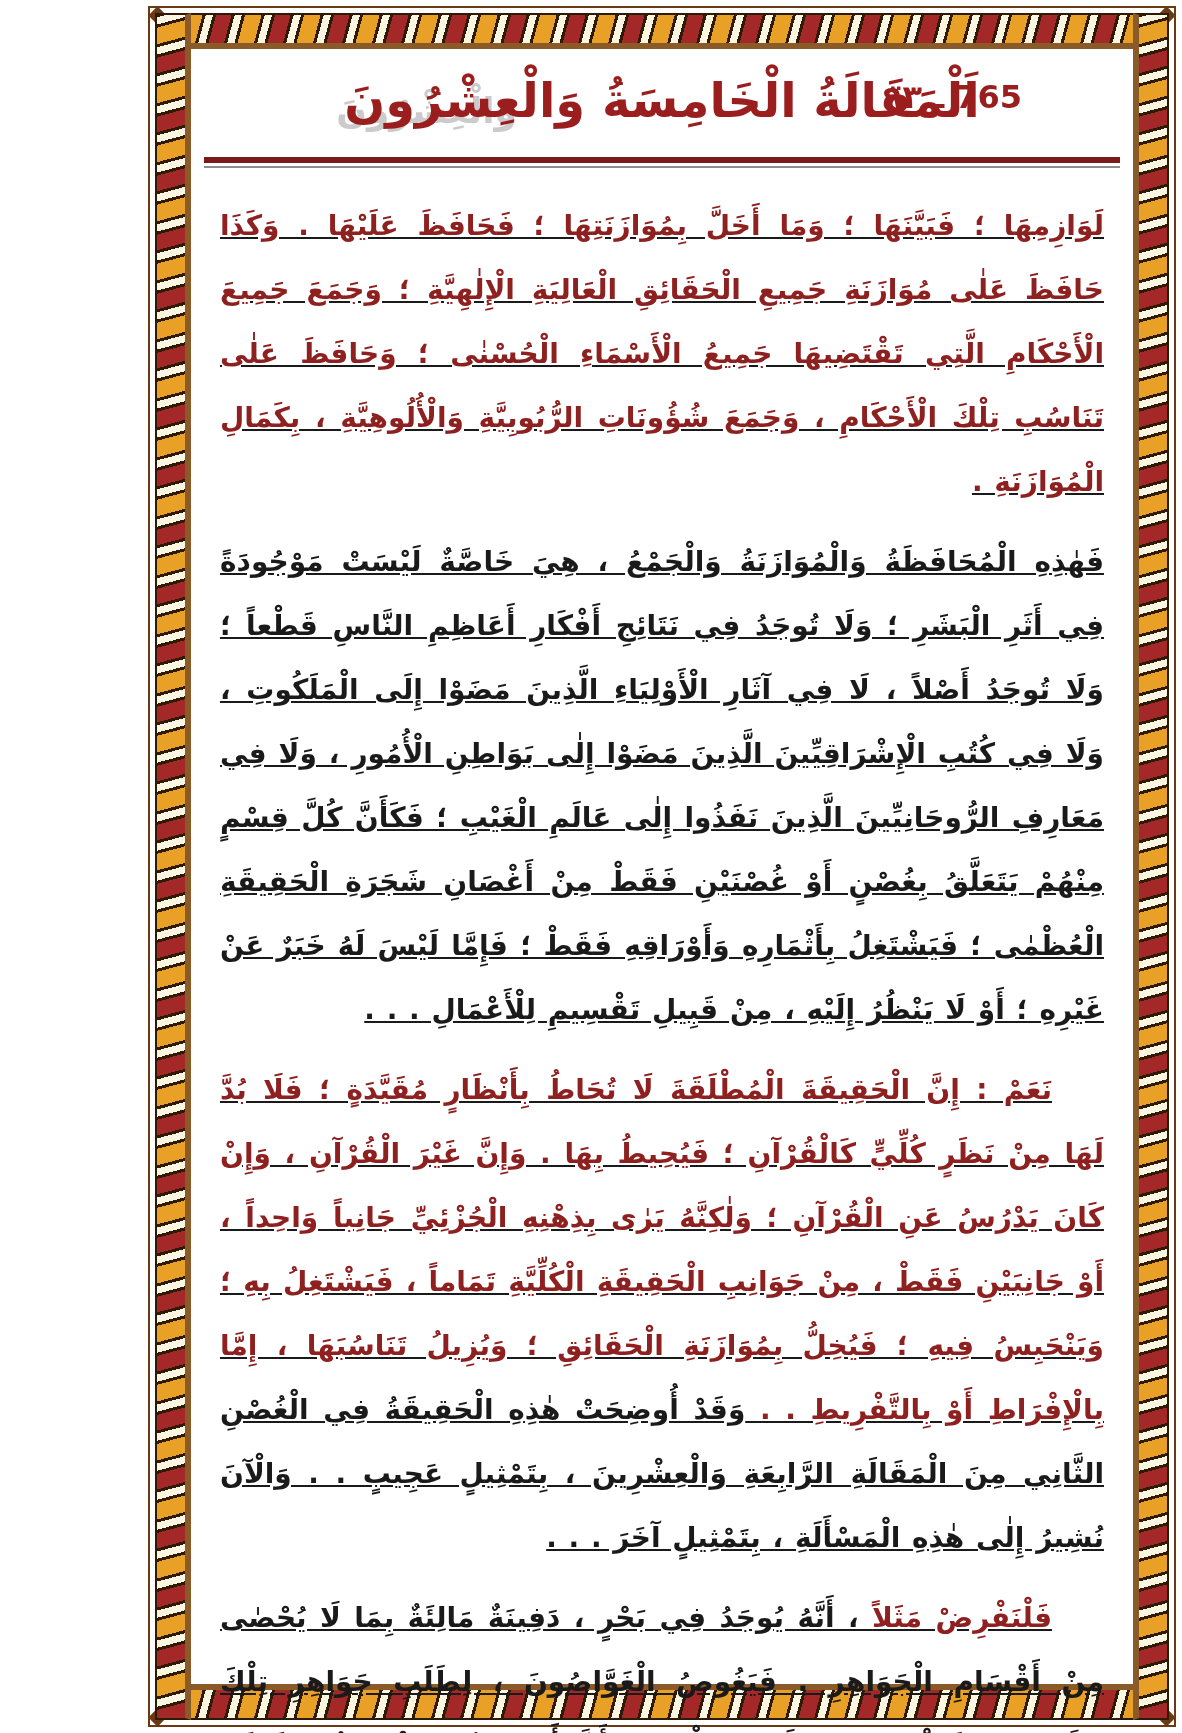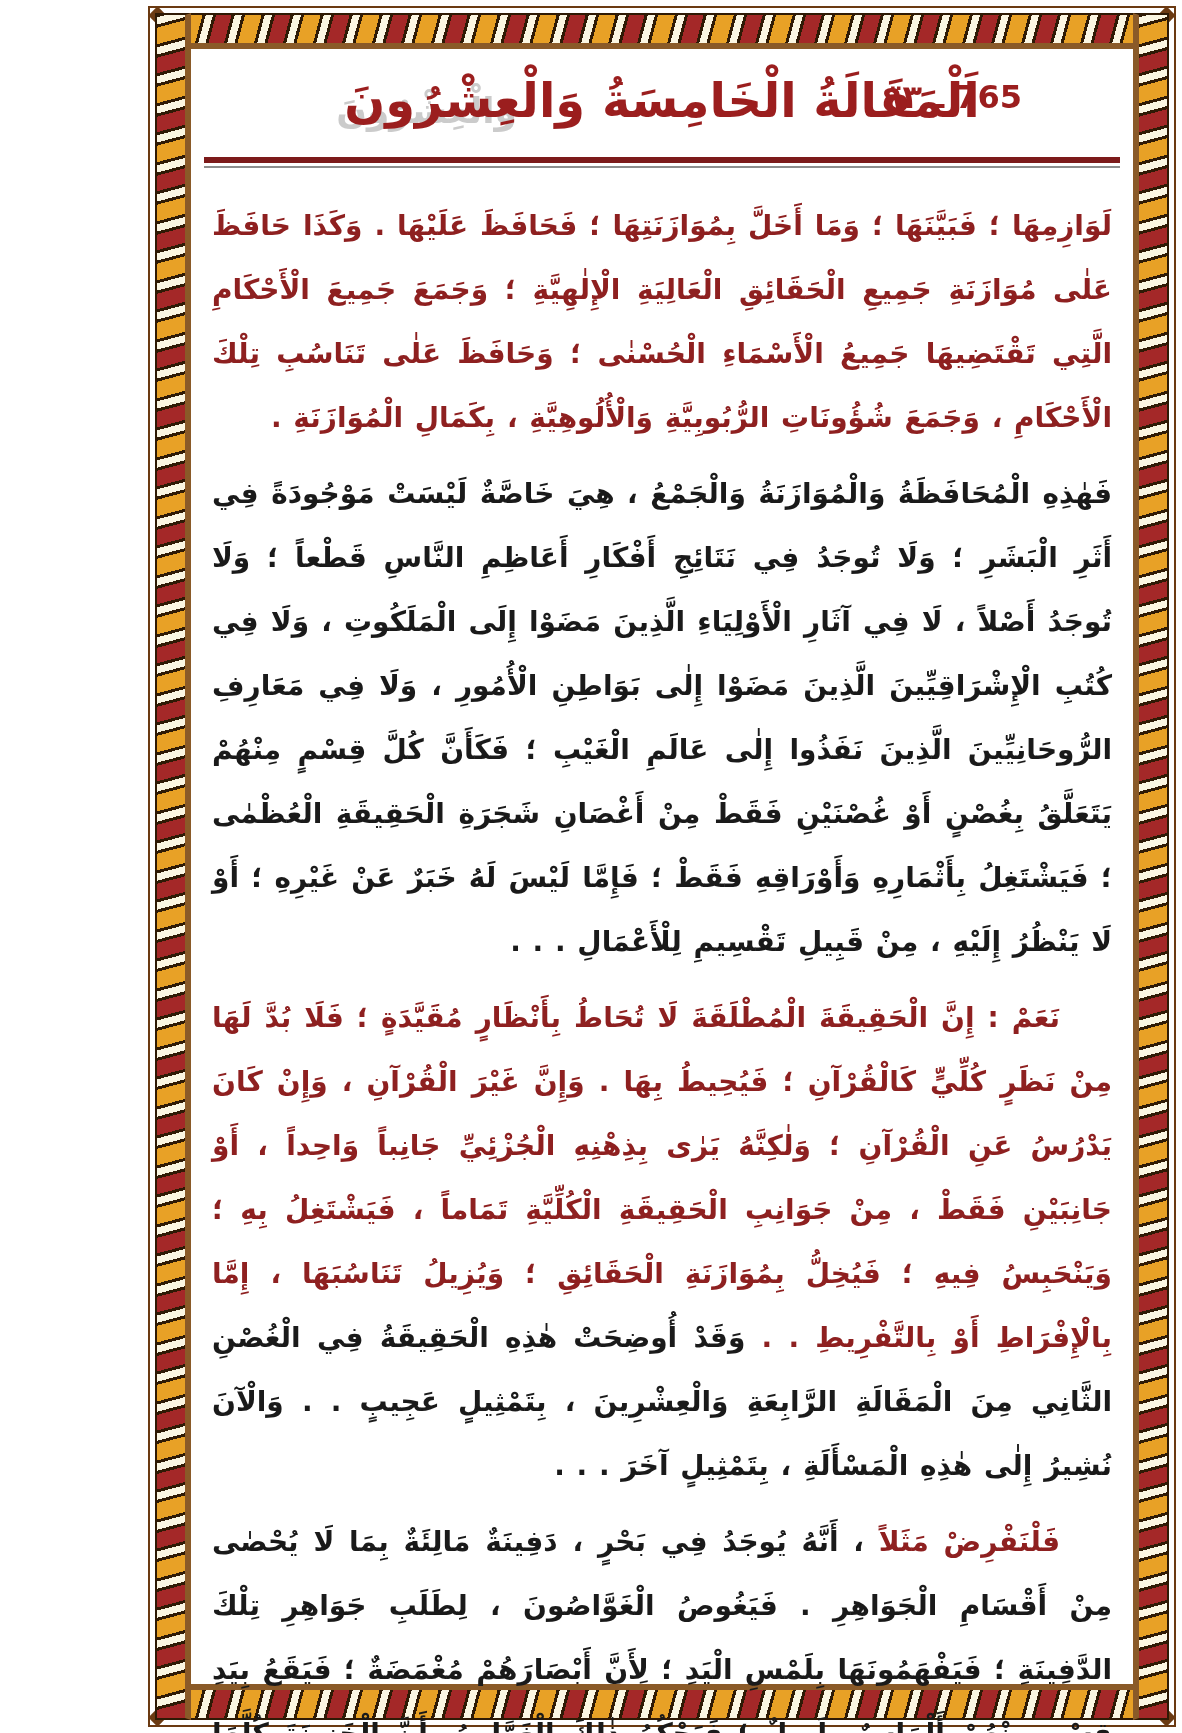--- a/index.html
+++ b/index.html
@@ -80,21 +80,21 @@
   .rule-thin  { height:2px; background:#8d8d8d; margin-top:3px; }
 
   .body-text {
     margin-top:26px;
     font-size:28px; font-weight:bold;
     line-height:64px;
     text-align:justify; text-justify:inter-word;
     color:#1a1a1a;
     word-spacing:2px;
   }
-  .body-text p { margin:8px; }
+  .body-text p { margin:16px;text-decoration:underline; }
   .body-text p + p { margin-top:12px; }
   p.indented { text-indent:52px; }
   .seg-red   { color:#8e2020; }
   .seg-black { color:#1a1a1a; }
 </style>
 </head>
 <body>
 
 <div class="page">
 

